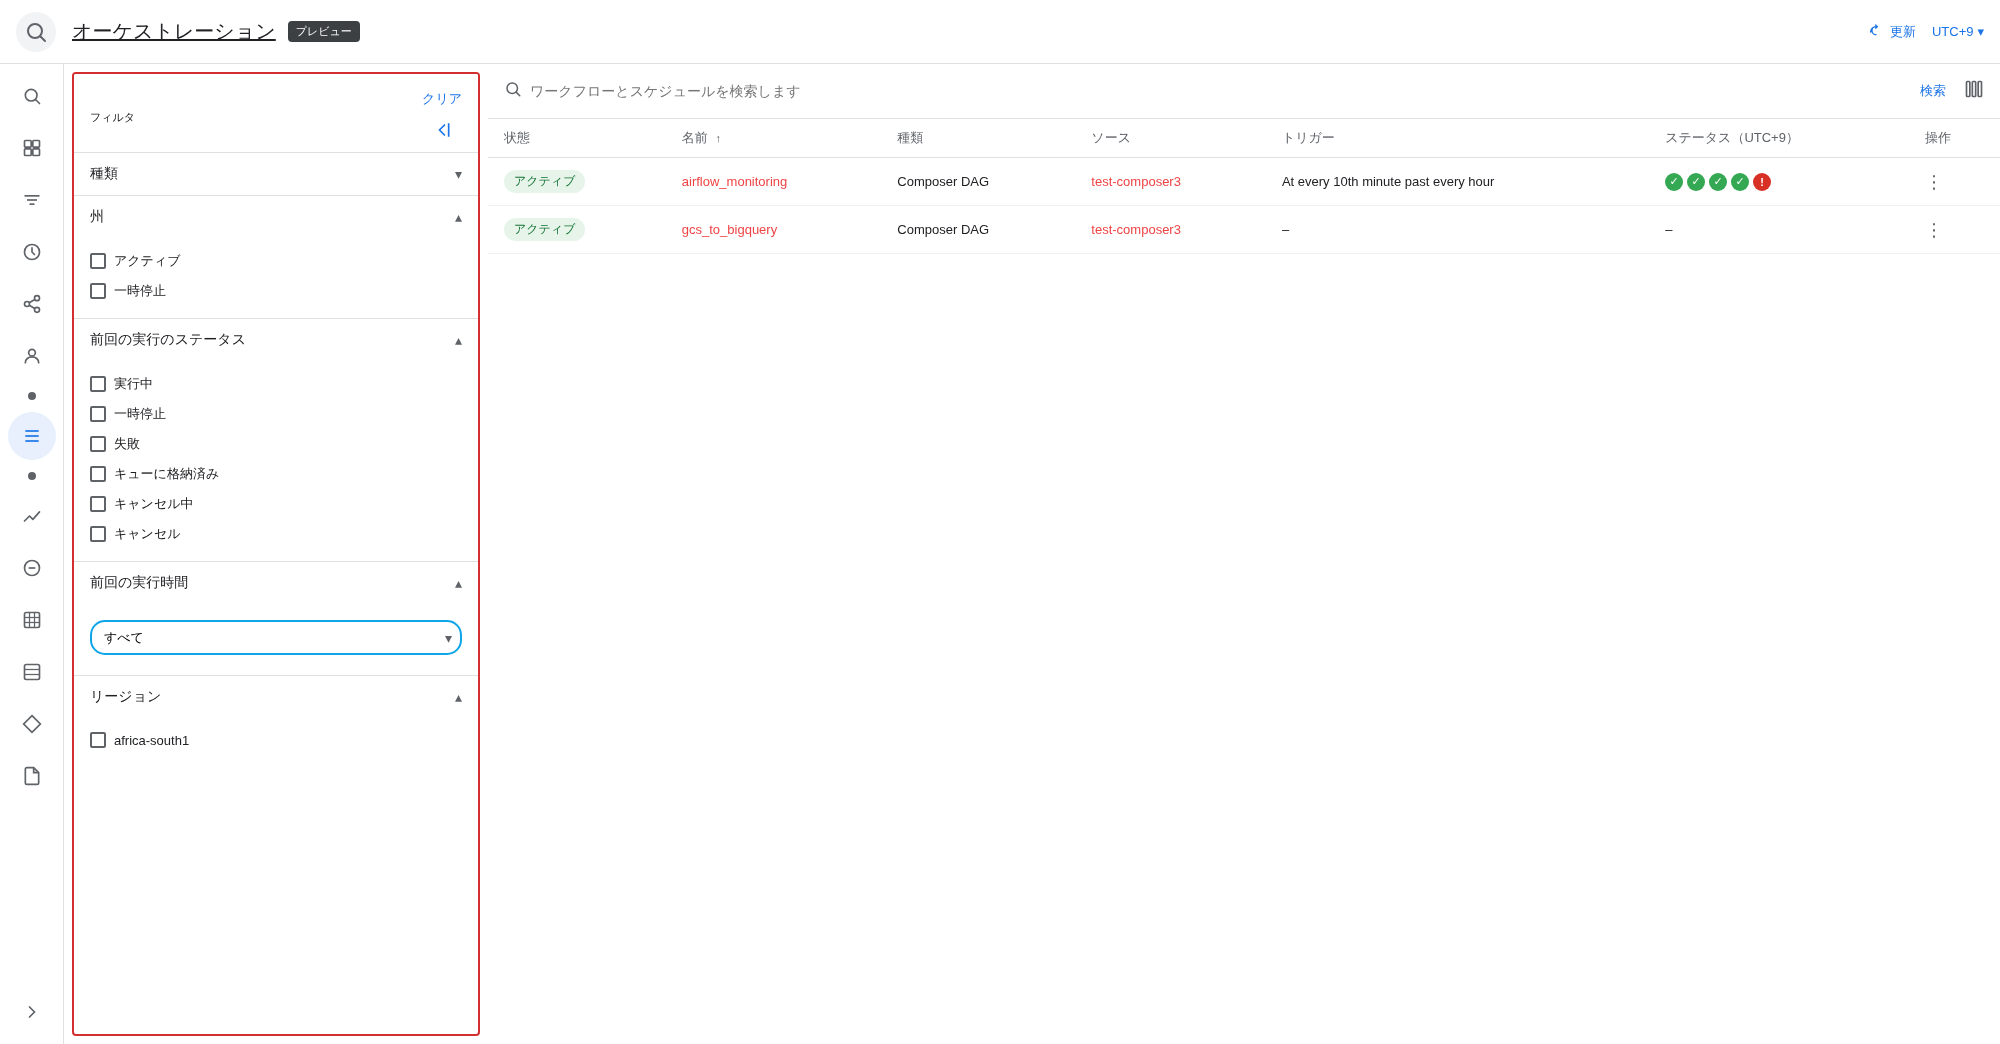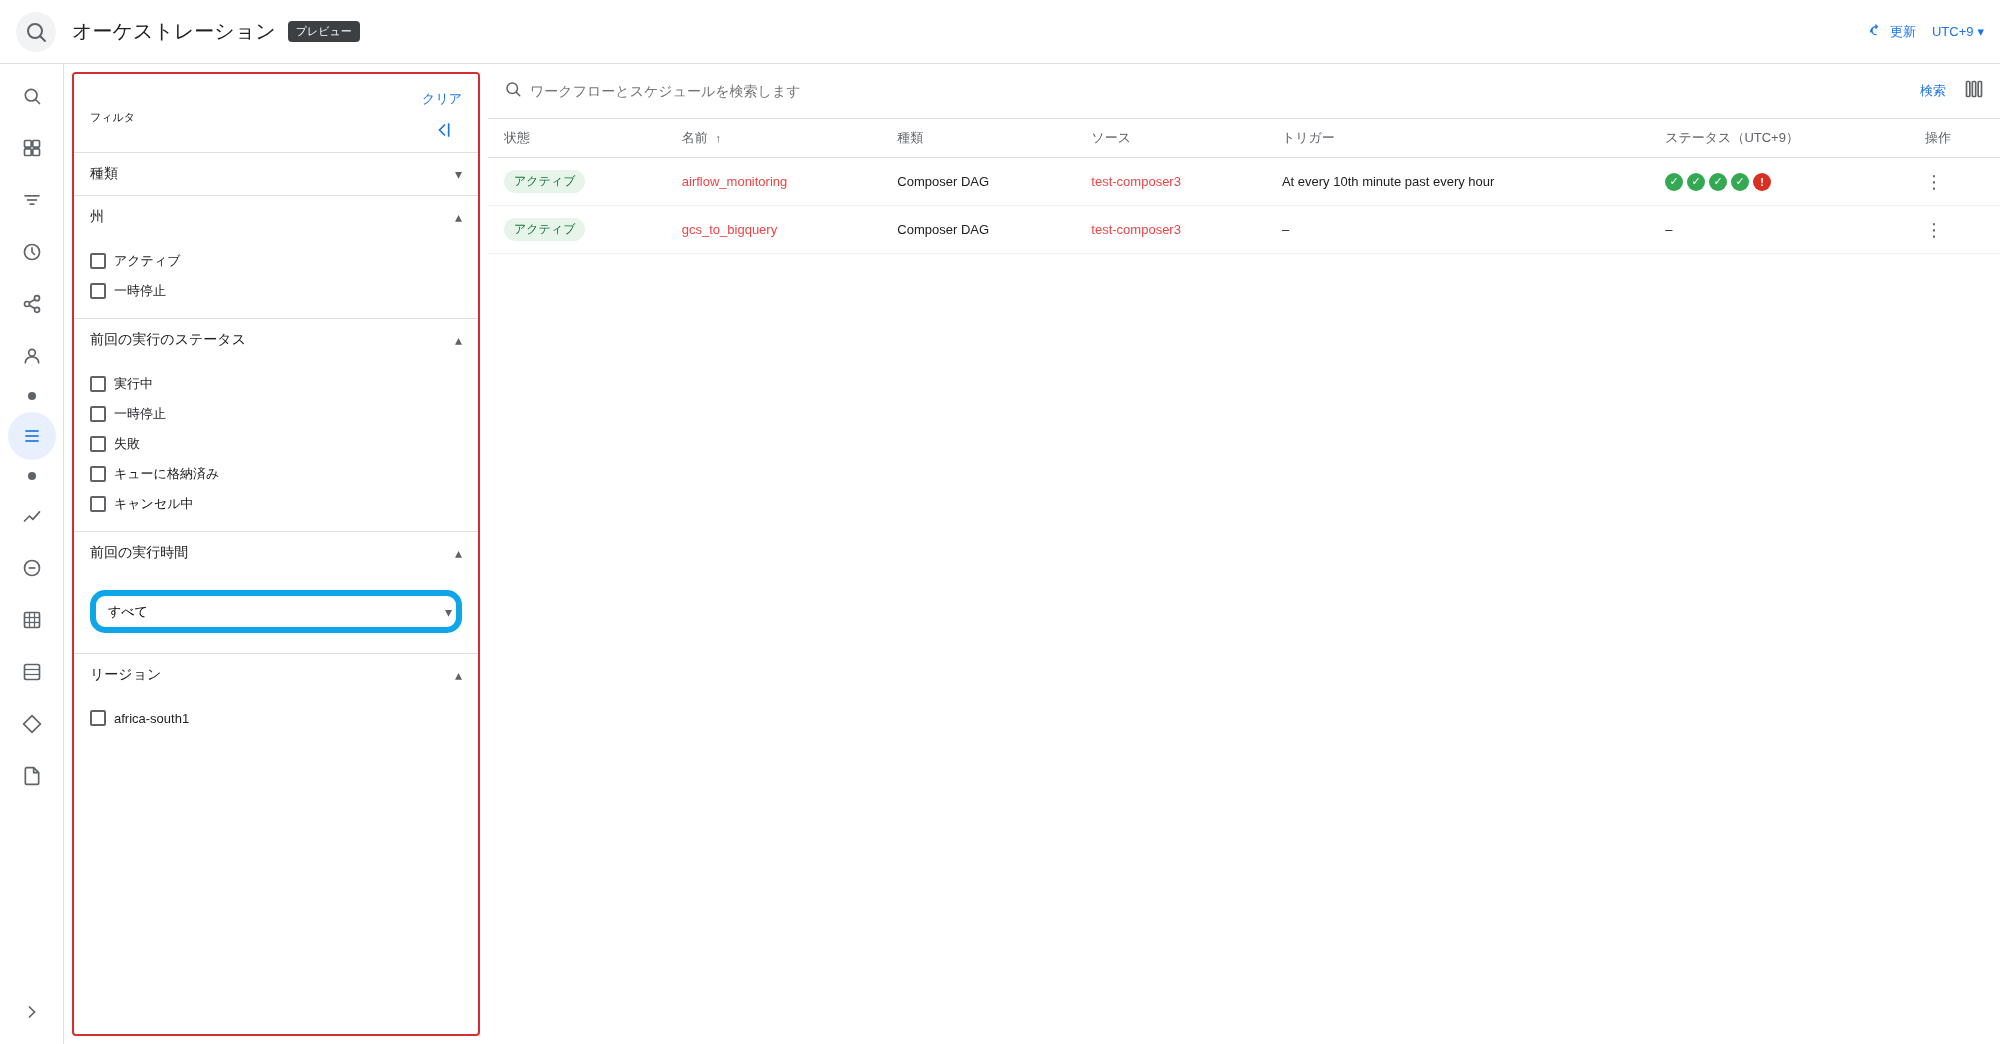--- a/index.html
+++ b/index.html
@@ -8,21 +8,21 @@
     
     .topbar {
       display: flex; align-items: center; height: 64px; padding: 0 16px;
       border-bottom: 1px solid #e0e0e0; flex-shrink: 0;
     }
     .topbar-logo {
       width: 40px; height: 40px; border-radius: 50%; background: #f1f3f4;
       display: flex; align-items: center; justify-content: center; margin-right: 16px; flex-shrink: 0;
     }
     .topbar-title {
-      font-size: 20px; font-weight: 400; color: #202124; margin-right: 12px;
+      font-size: 20px; font-weight: 400; color: #202124; margin-right: 12px; text-decoration: underline;
     }
     .topbar-badge {
       background: #3c4043; color: #fff; font-size: 11px; padding: 3px 8px; border-radius: 4px;
     }
     .topbar-spacer { flex: 1; }
     .topbar-refresh {
       display: flex; align-items: center; gap: 6px; color: #1a73e8; cursor: pointer; font-size: 13px;
     }
     .topbar-utc {
       margin-left: 16px; color: #1a73e8; font-size: 13px; cursor: pointer; display: flex; align-items: flex-end; gap: 4px;
@@ -69,21 +69,21 @@
     }
     .filter-checkbox {
       width: 16px; height: 16px; border: 2px solid #5f6368; border-radius: 2px;
       flex-shrink: 0; background: #fff; cursor: pointer;
     }
 
     .filter-select-wrapper {
       position: relative; margin: 8px 0;
     }
     .filter-select {
-      width: 100%; padding: 8px 32px 8px 12px; border: 6px solid #0ea5e9; border-radius: 15px;
+      width: 100%; padding: 8px 32px 8px 12px; border: 2px solid #0ea5e9; border-radius: 15px;
       font-size: 13px; appearance: none; background: #fff; cursor: pointer;
     }
     .filter-select-arrow {
       position: absolute; right: 10px; top: 50%; transform: translateY(-50%);
       color: #5f6368; pointer-events: none; font-size: 14px;
     }
 
     
     .content-area {
       flex: 1; display: flex; flex-direction: column; overflow: hidden;
@@ -319,20 +319,24 @@
           <div class="filter-checkbox"></div>
           <span>失敗</span>
         </label>
         <label class="filter-checkbox-row">
           <div class="filter-checkbox"></div>
           <span>キューに格納済み</span>
         </label>
         <label class="filter-checkbox-row">
           <div class="filter-checkbox"></div>
           <span>キャンセル中</span>
+        </label>
+        <label class="filter-checkbox-row">
+          <div class="filter-checkbox"></div>
+          <span>キャンセル</span>
         </label>
       </div>
     </div>
 
     <div class="filter-section">
       <div class="filter-section-header">
         <span>前回の実行時間</span>
         <span class="chevron-icon">▴</span>
       </div>
       <div class="filter-section-body">

